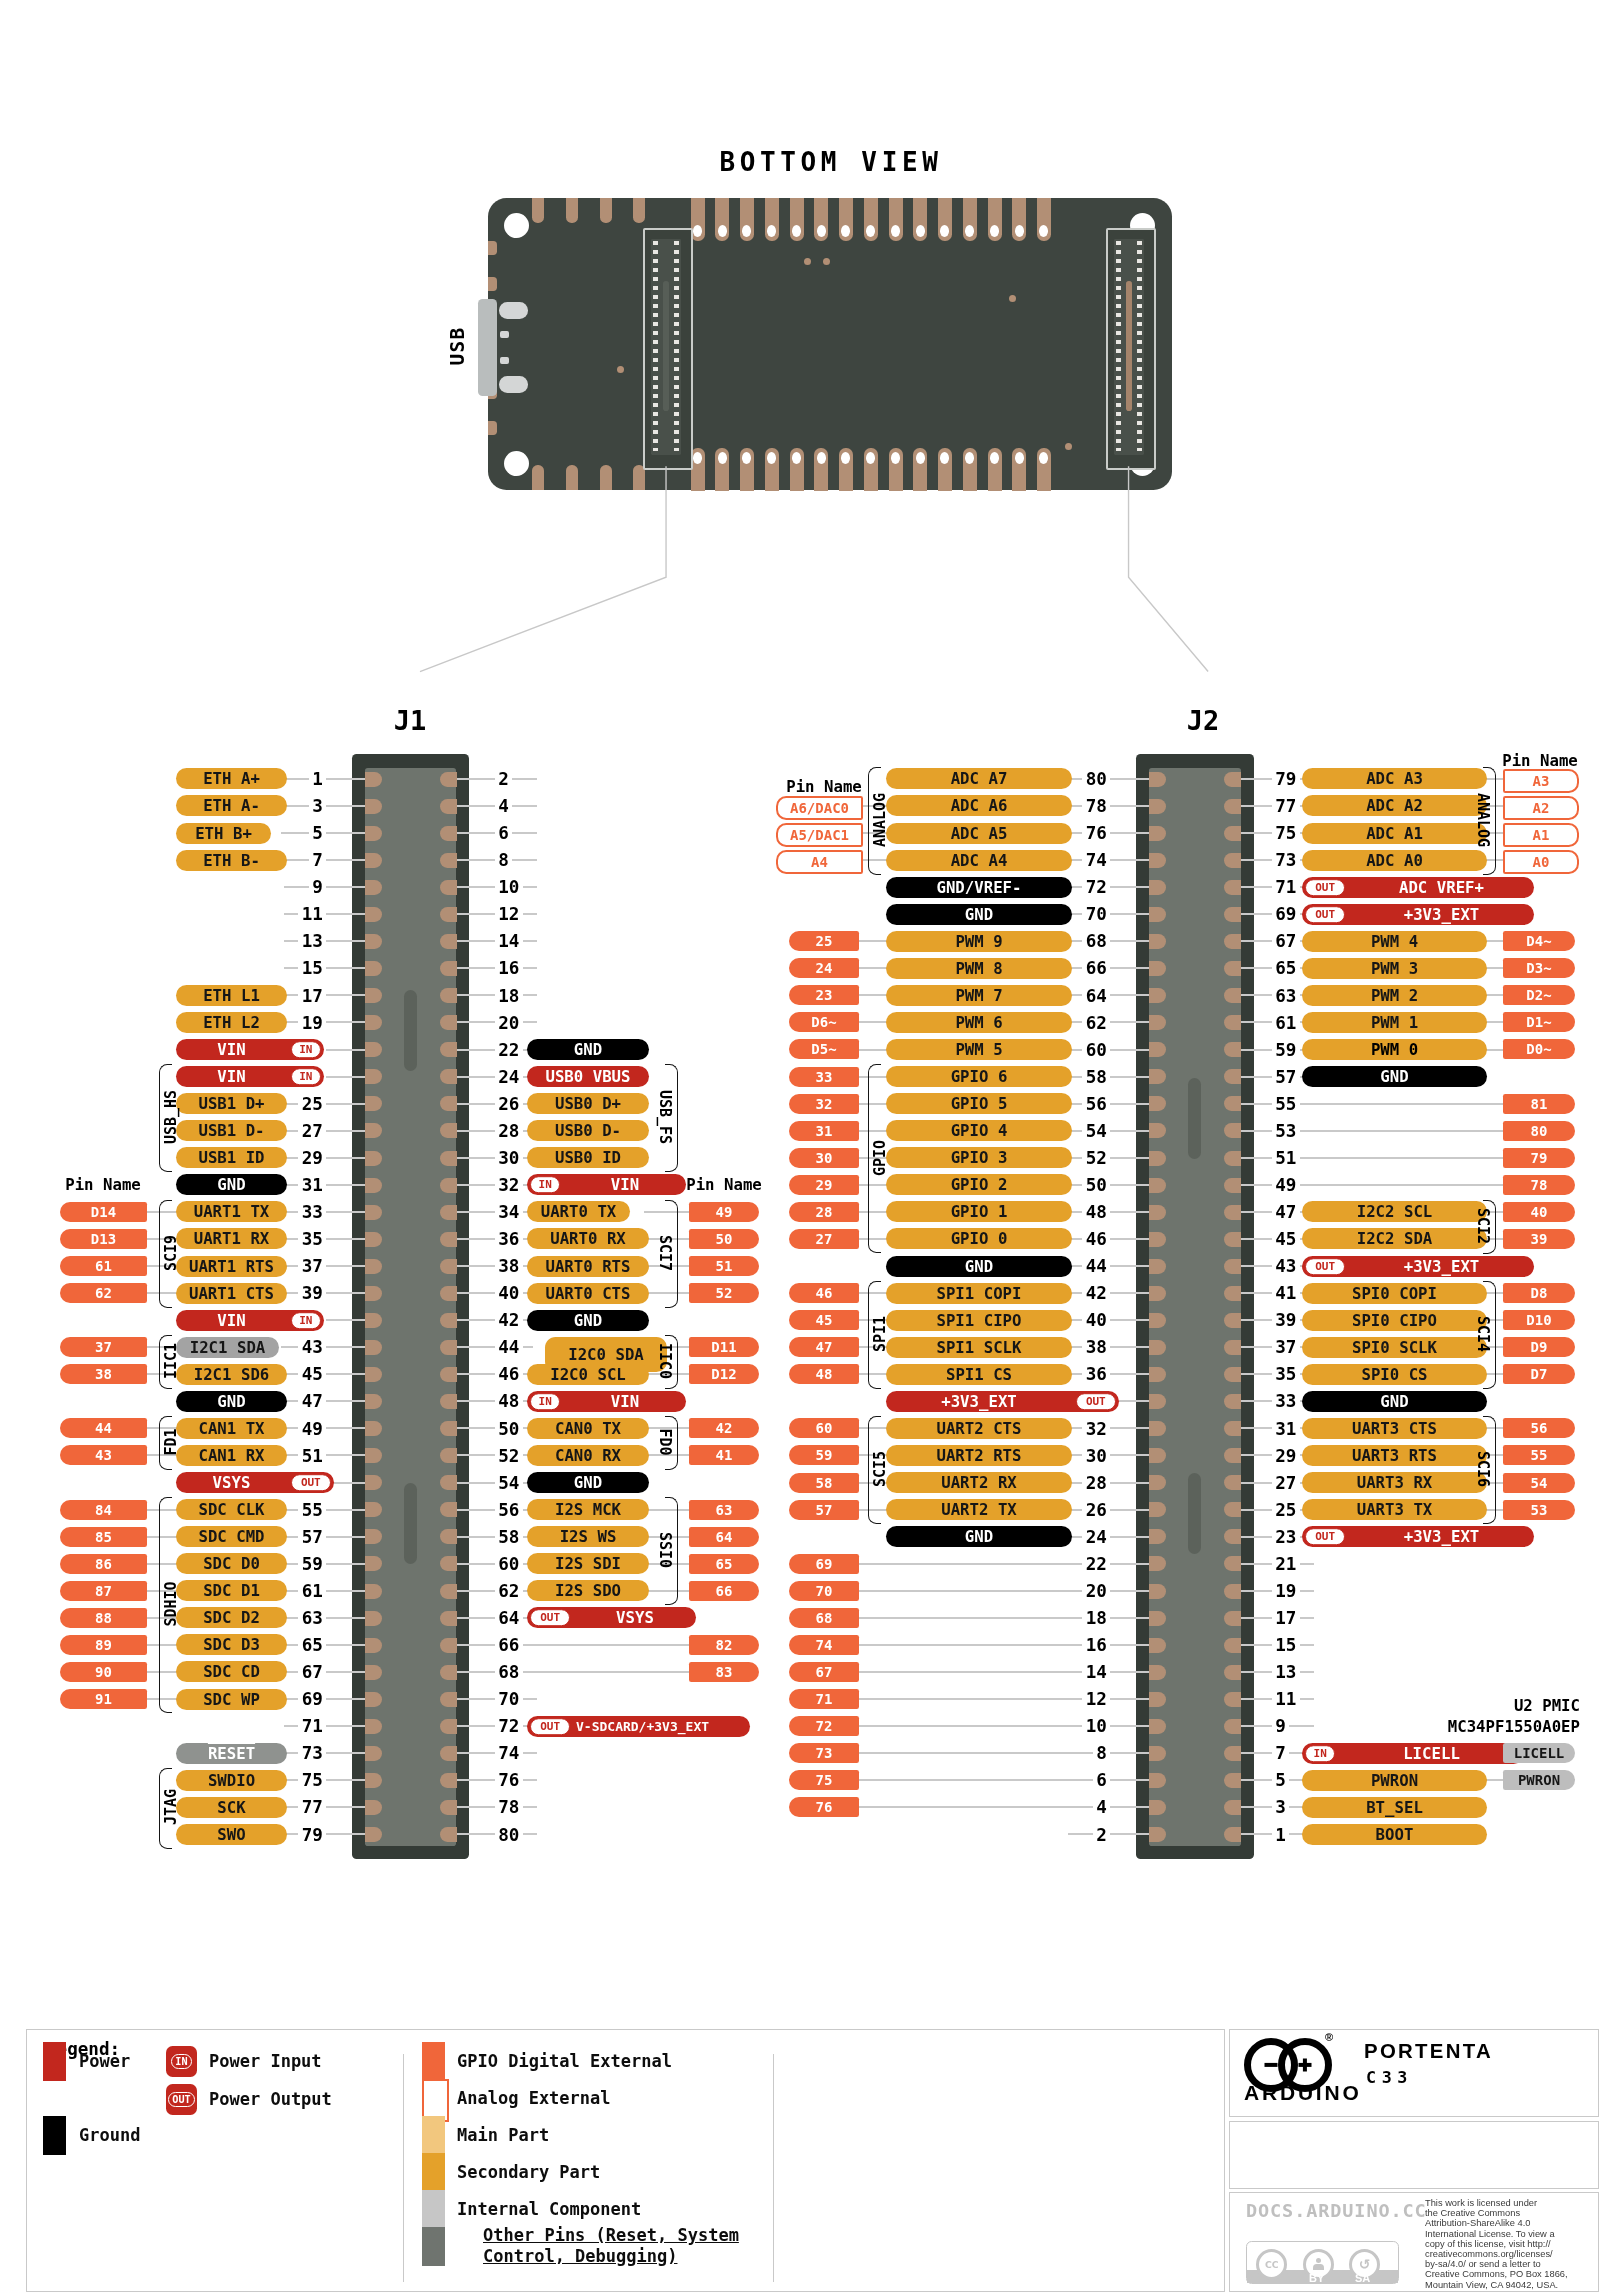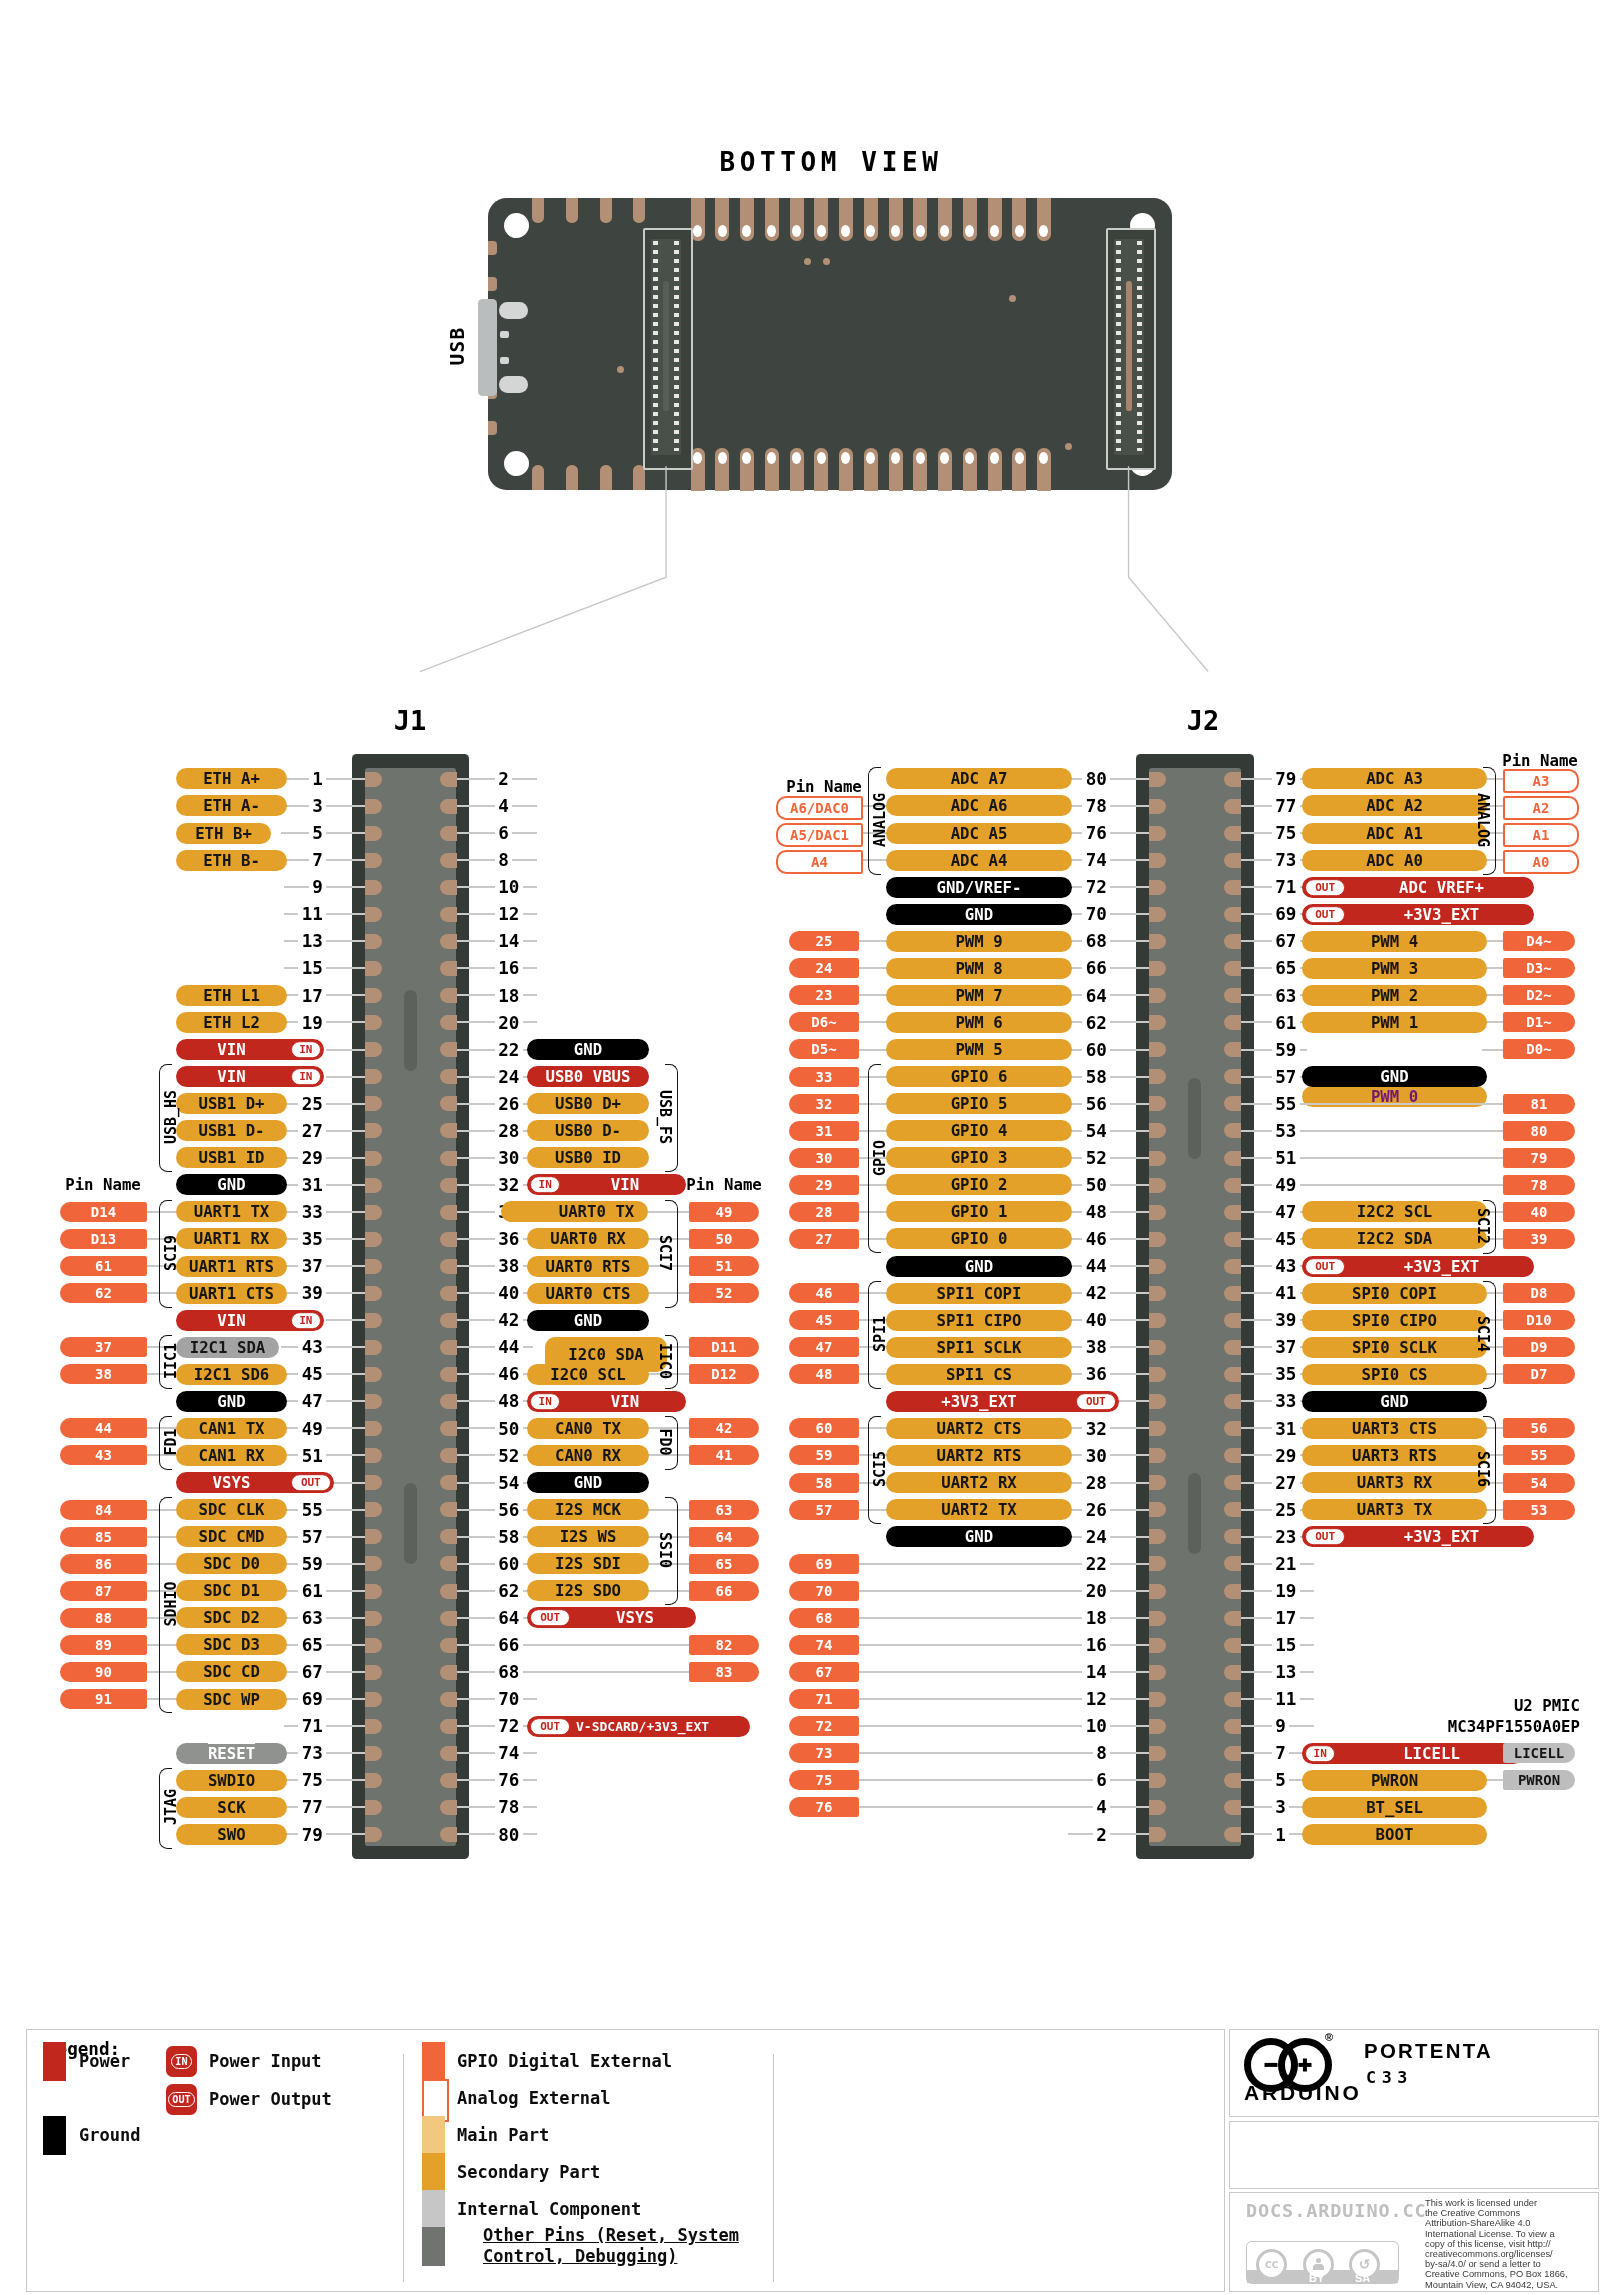--- a/index.html
+++ b/index.html
@@ -537,21 +537,21 @@
       <div style="position: absolute; left: 440px; top: 1178px; width: 16.7px; height: 15px; background: rgb(178, 143, 117); border-radius: 7.4px 0px 0px 7.4px;"></div>
       <div class="pnum" style="position: absolute; top: 1185px; left: 495px;">32</div>
       <div class="chip" style="position: absolute; left: 527px; top: 1174px; width: 122px; height: 21px; background: rgb(194, 39, 30); color: rgb(255, 255, 255); padding-left: 37px;">
         <span>VIN</span>
         <span class="pbadge" style="width: 30px; left: 3.2px;">IN</span>
       </div>
       <div style="position: absolute; left: 443px; top: 1211px; width: 90px; height: 2.3px; background: rgb(201, 201, 201);"></div>
       <div style="position: absolute; left: 644px; top: 1211px; width: 49px; height: 2.3px; background: rgb(201, 201, 201);"></div>
       <div style="position: absolute; left: 440px; top: 1205px; width: 16.7px; height: 15px; background: rgb(178, 143, 117); border-radius: 7.4px 0px 0px 7.4px;"></div>
       <div class="pnum" style="position: absolute; top: 1212px; left: 495px;">34</div>
-      <div class="chip" style="position: absolute; left: 501px; top: 1201px; width: 103px; height: 21px; background: rgb(228, 161, 42); color: rgb(22, 22, 22); padding-left: 44px;">
+      <div class="chip" style="position: absolute; left: 527px; top: 1201px; width: 103px; height: 21px; background: rgb(228, 161, 42); color: rgb(22, 22, 22);">
         <span>UART0 TX</span>
       </div>
       <div class="pname" style="position: absolute; left: 689px; top: 1202px; width: 70px; height: 20.4px; background: rgb(240, 102, 58); color: rgb(255, 255, 255); border-radius: 2.3px 10.2px 10.2px 2.3px;">
         <span>49</span>
       </div>
       <div style="position: absolute; left: 443px; top: 1238px; width: 90px; height: 2.3px; background: rgb(201, 201, 201);"></div>
       <div style="position: absolute; left: 644px; top: 1238px; width: 49px; height: 2.3px; background: rgb(201, 201, 201);"></div>
       <div style="position: absolute; left: 440px; top: 1232px; width: 16.7px; height: 15px; background: rgb(178, 143, 117); border-radius: 7.4px 0px 0px 7.4px;"></div>
       <div class="pnum" style="position: absolute; top: 1239px; left: 495px;">36</div>
       <div class="chip" style="position: absolute; left: 527px; top: 1228px; width: 122px; height: 21px; background: rgb(228, 161, 42); color: rgb(22, 22, 22);">
@@ -1170,21 +1170,21 @@
       <div class="chip" style="position: absolute; left: 1302px; top: 1012px; width: 185px; height: 21px; background: rgb(228, 161, 42); color: rgb(22, 22, 22);">
         <span>PWM 1</span>
       </div>
       <div class="pname" style="position: absolute; left: 1503px; top: 1012px; width: 72px; height: 20.4px; background: rgb(240, 102, 58); color: rgb(255, 255, 255); border-radius: 2.3px 10.2px 10.2px 2.3px;">
         <span>D1~</span>
       </div>
       <div style="position: absolute; left: 1226px; top: 1049px; width: 81px; height: 2.3px; background: rgb(201, 201, 201);"></div>
       <div style="position: absolute; left: 1482px; top: 1049px; width: 25.4px; height: 2.3px; background: rgb(201, 201, 201);"></div>
       <div style="position: absolute; left: 1224px; top: 1042px; width: 16.7px; height: 15px; background: rgb(178, 143, 117); border-radius: 7.4px 0px 0px 7.4px;"></div>
       <div class="pnum" style="position: absolute; top: 1050px; left: 1272px;">59</div>
-      <div class="chip" style="position: absolute; left: 1302px; top: 1039px; width: 185px; height: 21px; background: rgb(228, 161, 42); color: #701a75; margin-top: 47px;">
+      <div class="chip" style="position: absolute; left: 1302px; top: 1039px; width: 185px; height: 21px; background: rgb(228, 161, 42); color: #000000;">
         <span>PWM 0</span>
       </div>
       <div class="pname" style="position: absolute; left: 1503px; top: 1039px; width: 72px; height: 20.4px; background: rgb(240, 102, 58); color: rgb(255, 255, 255); border-radius: 2.3px 10.2px 10.2px 2.3px;">
         <span>D0~</span>
       </div>
       <div style="position: absolute; left: 1226px; top: 1076px; width: 81px; height: 2.3px; background: rgb(201, 201, 201);"></div>
       <div style="position: absolute; left: 1224px; top: 1069px; width: 16.7px; height: 15px; background: rgb(178, 143, 117); border-radius: 7.4px 0px 0px 7.4px;"></div>
       <div class="pnum" style="position: absolute; top: 1077px; left: 1272px;">57</div>
       <div class="chip" style="position: absolute; left: 1302px; top: 1066px; width: 185px; height: 21px; background: rgb(0, 0, 0); color: rgb(255, 255, 255);">
         <span>GND</span>

